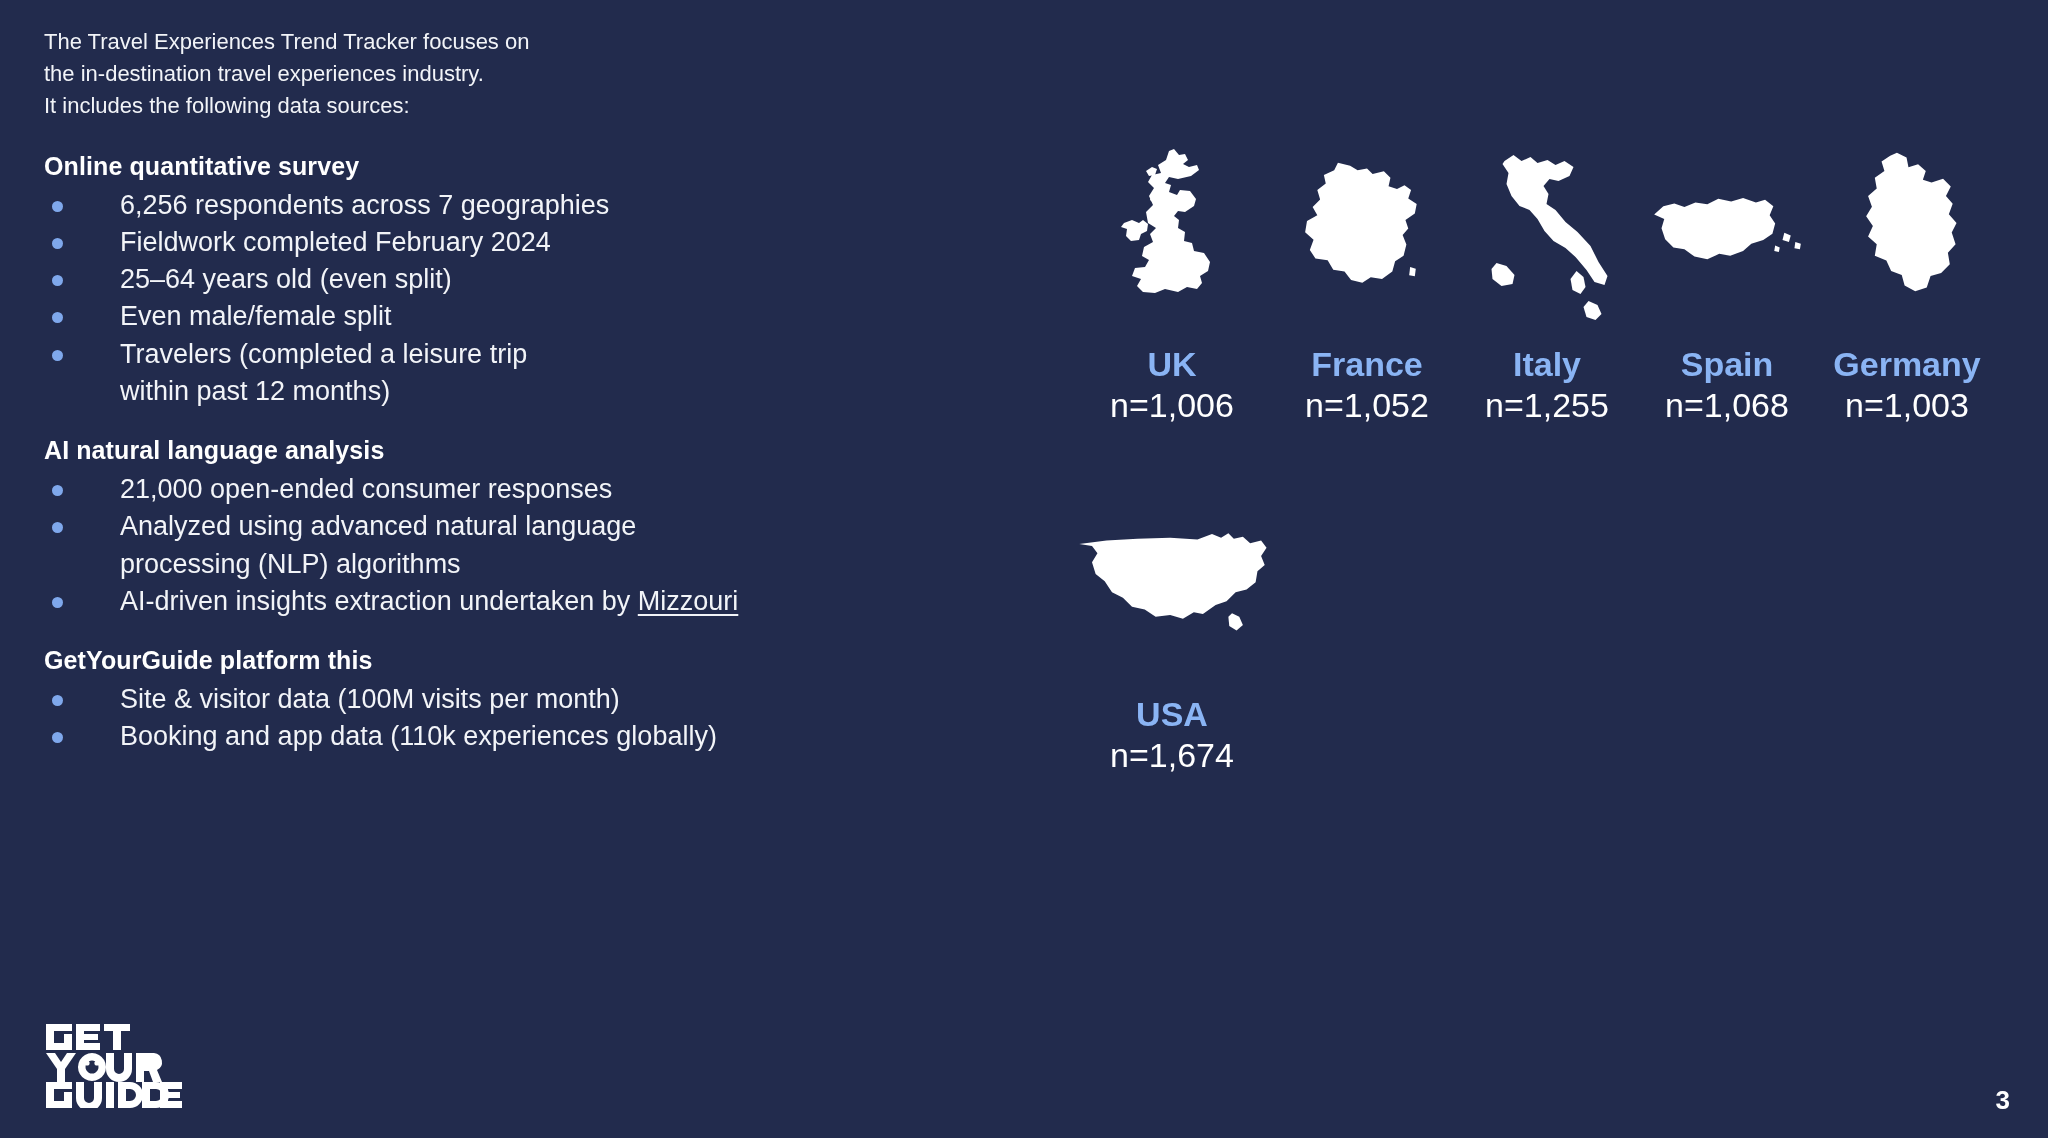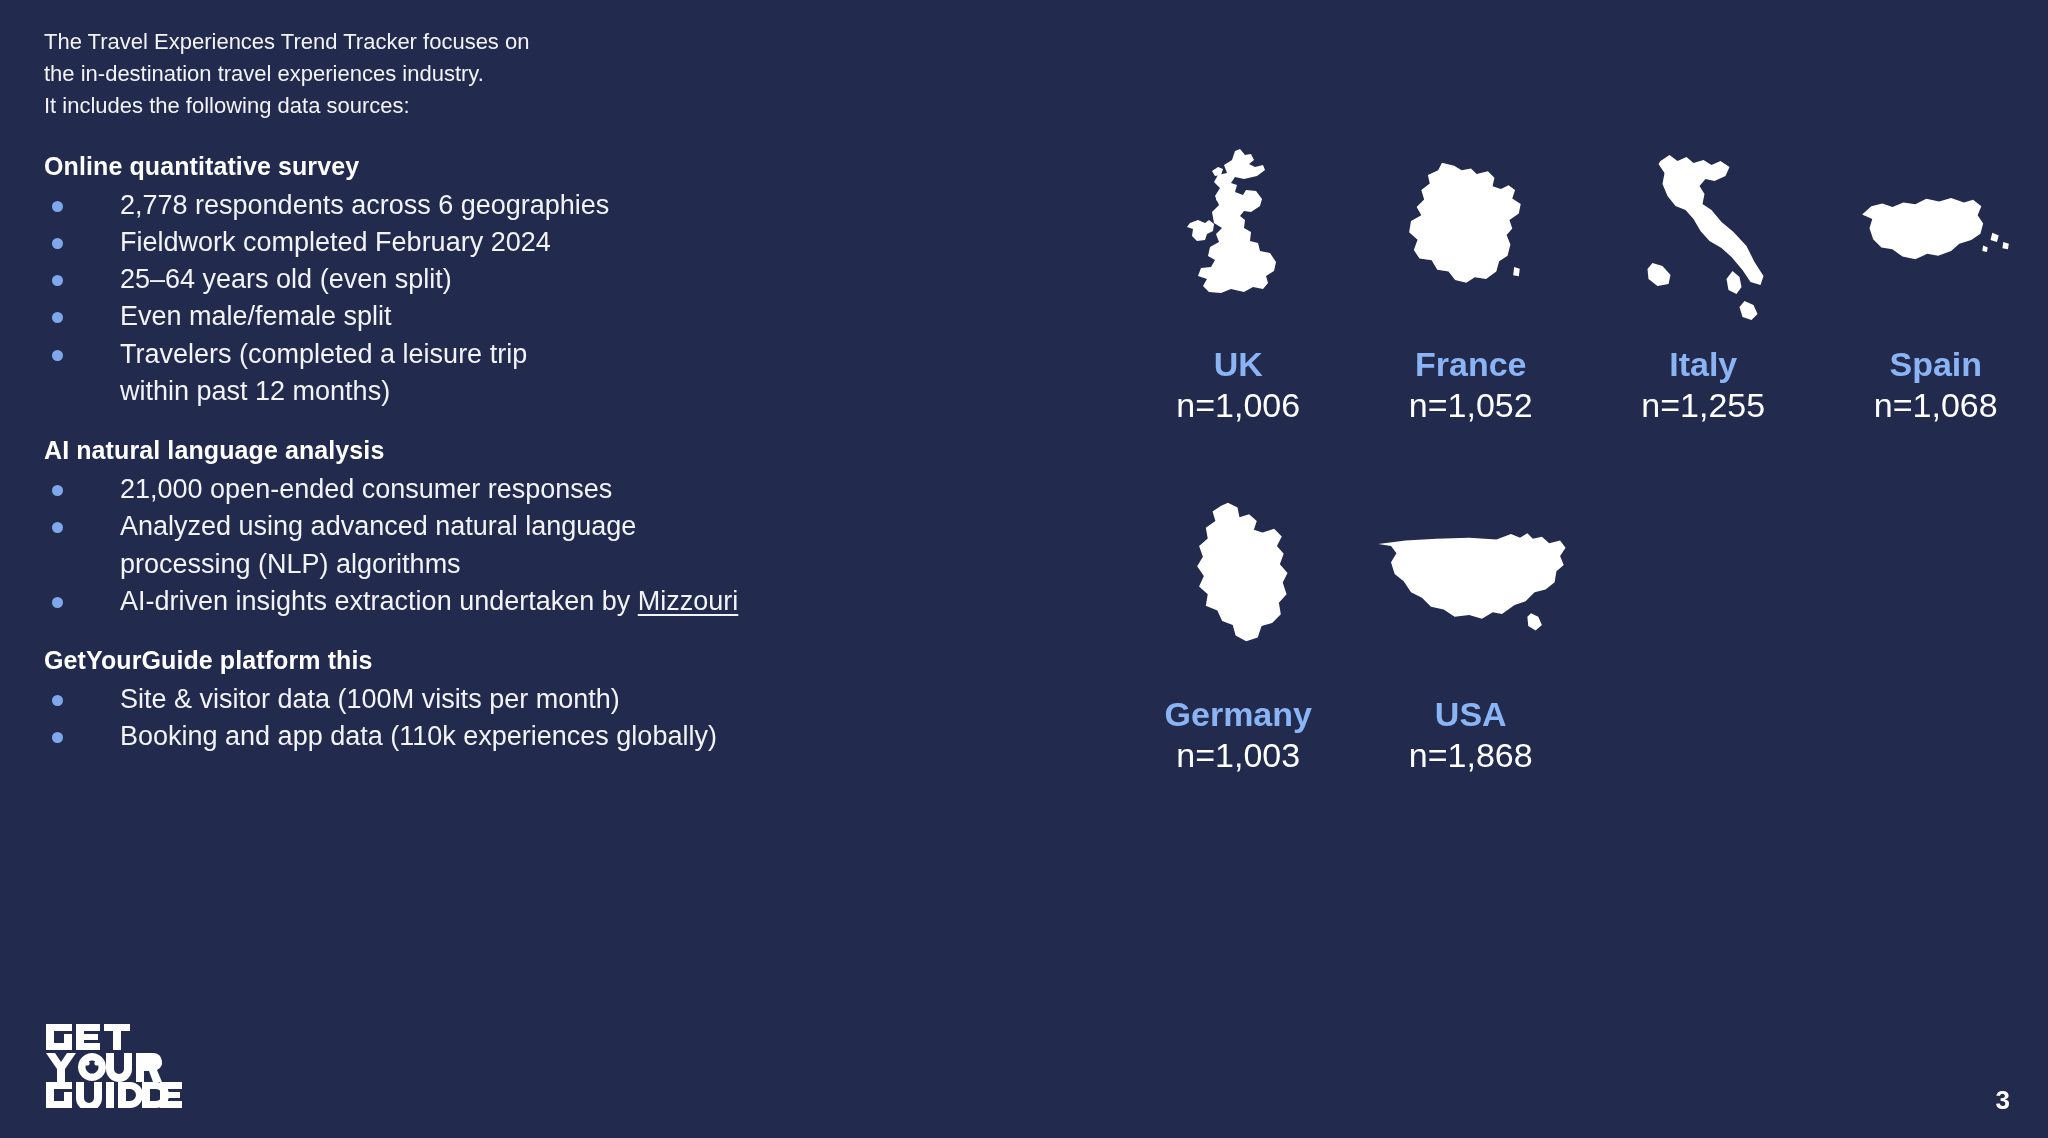--- a/index.html
+++ b/index.html
@@ -90,25 +90,25 @@
     right: 38px;
     bottom: 22px;
     font-size: 26px;
     color: #ffffff;
     font-weight: bold;
   }
 
   
   .map-grid {
     position: absolute;
-    left: 1127px;
+    left: 1072px;
     top: 135px;
     width: 920px;
     display: grid;
-    grid-template-columns: repeat(4, 1fr);
+    grid-template-columns: repeat(5, 1fr);
     grid-template-rows: 340px 340px;
     column-gap: 10px;
     row-gap: 10px;
   }
   .country-cell {
     display: flex;
     flex-direction: column;
     align-items: center;
     justify-content: flex-start;
   }
@@ -144,21 +144,21 @@
   <div class="left-col">
 
 
     <p class="intro">The Travel Experiences Trend Tracker focuses on
 the in-destination travel experiences industry.
 It includes the following data sources:</p>
 
     <div class="section">
       <div class="section-heading">Online quantitative survey</div>
       <ul class="bullets">
-        <li><span class="dot"></span><span>2,778 respondents across 6 geographies</span></li>
+        <li><span class="dot"></span><span>6,256 respondents across 7 geographies</span></li>
         <li><span class="dot"></span><span>Fieldwork completed February 2024</span></li>
         <li><span class="dot"></span><span>25–64 years old (even split)</span></li>
         <li><span class="dot"></span><span>Even male/female split</span></li>
         <li><span class="dot"></span><span>Travelers (completed a leisure trip
 within past 12 months)</span></li>
       </ul>
     </div>
 
     <div class="section">
       <div class="section-heading">AI natural language analysis</div>
@@ -285,17 +285,17 @@
     <div class="country-cell">
       <div class="map-holder">
         <svg viewBox="0 0 220 130" width="200" height="120" aria-hidden="true">
           <g fill="#ffffff">
             <path d="M8 20 l30 -4 l34 -2 l36 -1 l30 2 l16 -6 l10 4 l8 -5 l6 6 l10 -2 l8 7 l12 -3 l6 8 l-6 9 l4 10 l-8 7 l-2 12 l-10 8 l-12 3 l-10 10 l-12 4 l-14 10 l-10 -2 l-12 7 l-14 -4 l-16 2 l-12 -8 l-14 -3 l-10 -10 l-12 -6 l-8 -12 l-10 -8 l-4 -13 l6 -10 l-6 -8 z"></path>
             <path d="M176 96 l8 4 l4 9 l-7 6 l-8 -5 l-1 -10 z"></path>
           </g>
         </svg>
       </div>
       <div class="country-name">USA</div>
-      <div class="country-n">n=1,868</div>
+      <div class="country-n">n=1,674</div>
     </div>
 
   </div>
 </div>
 
 </body></html>

